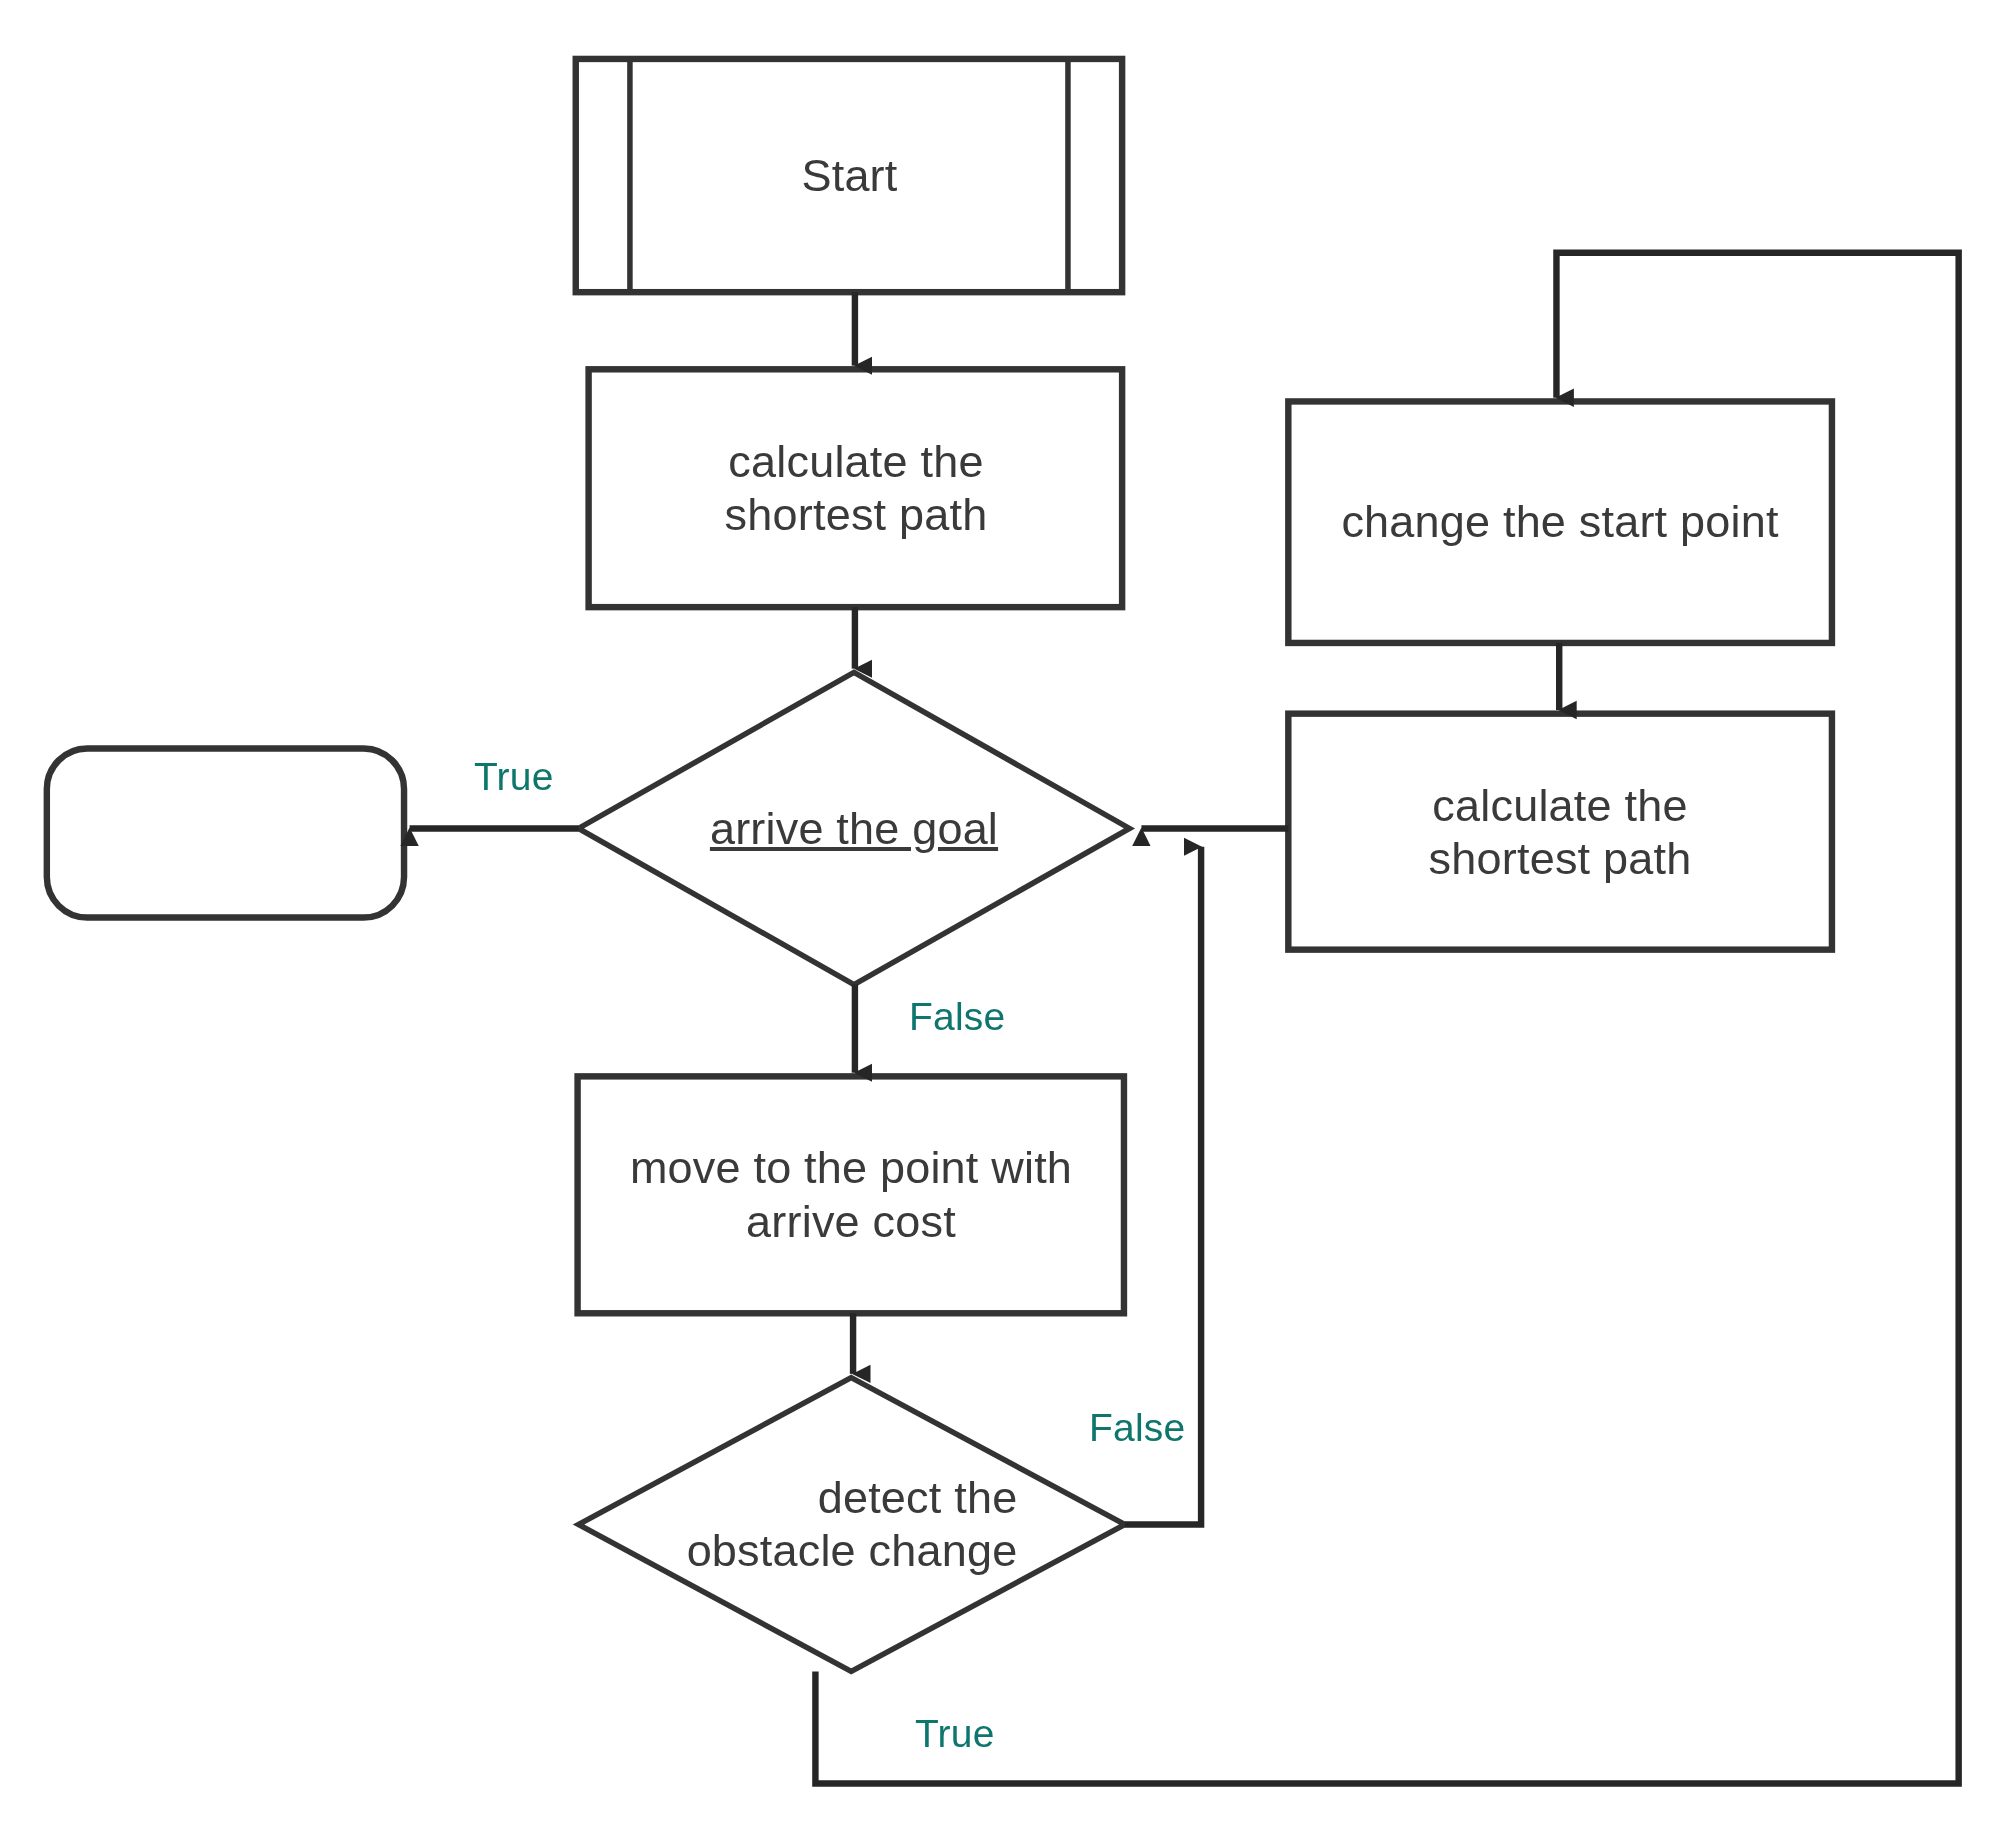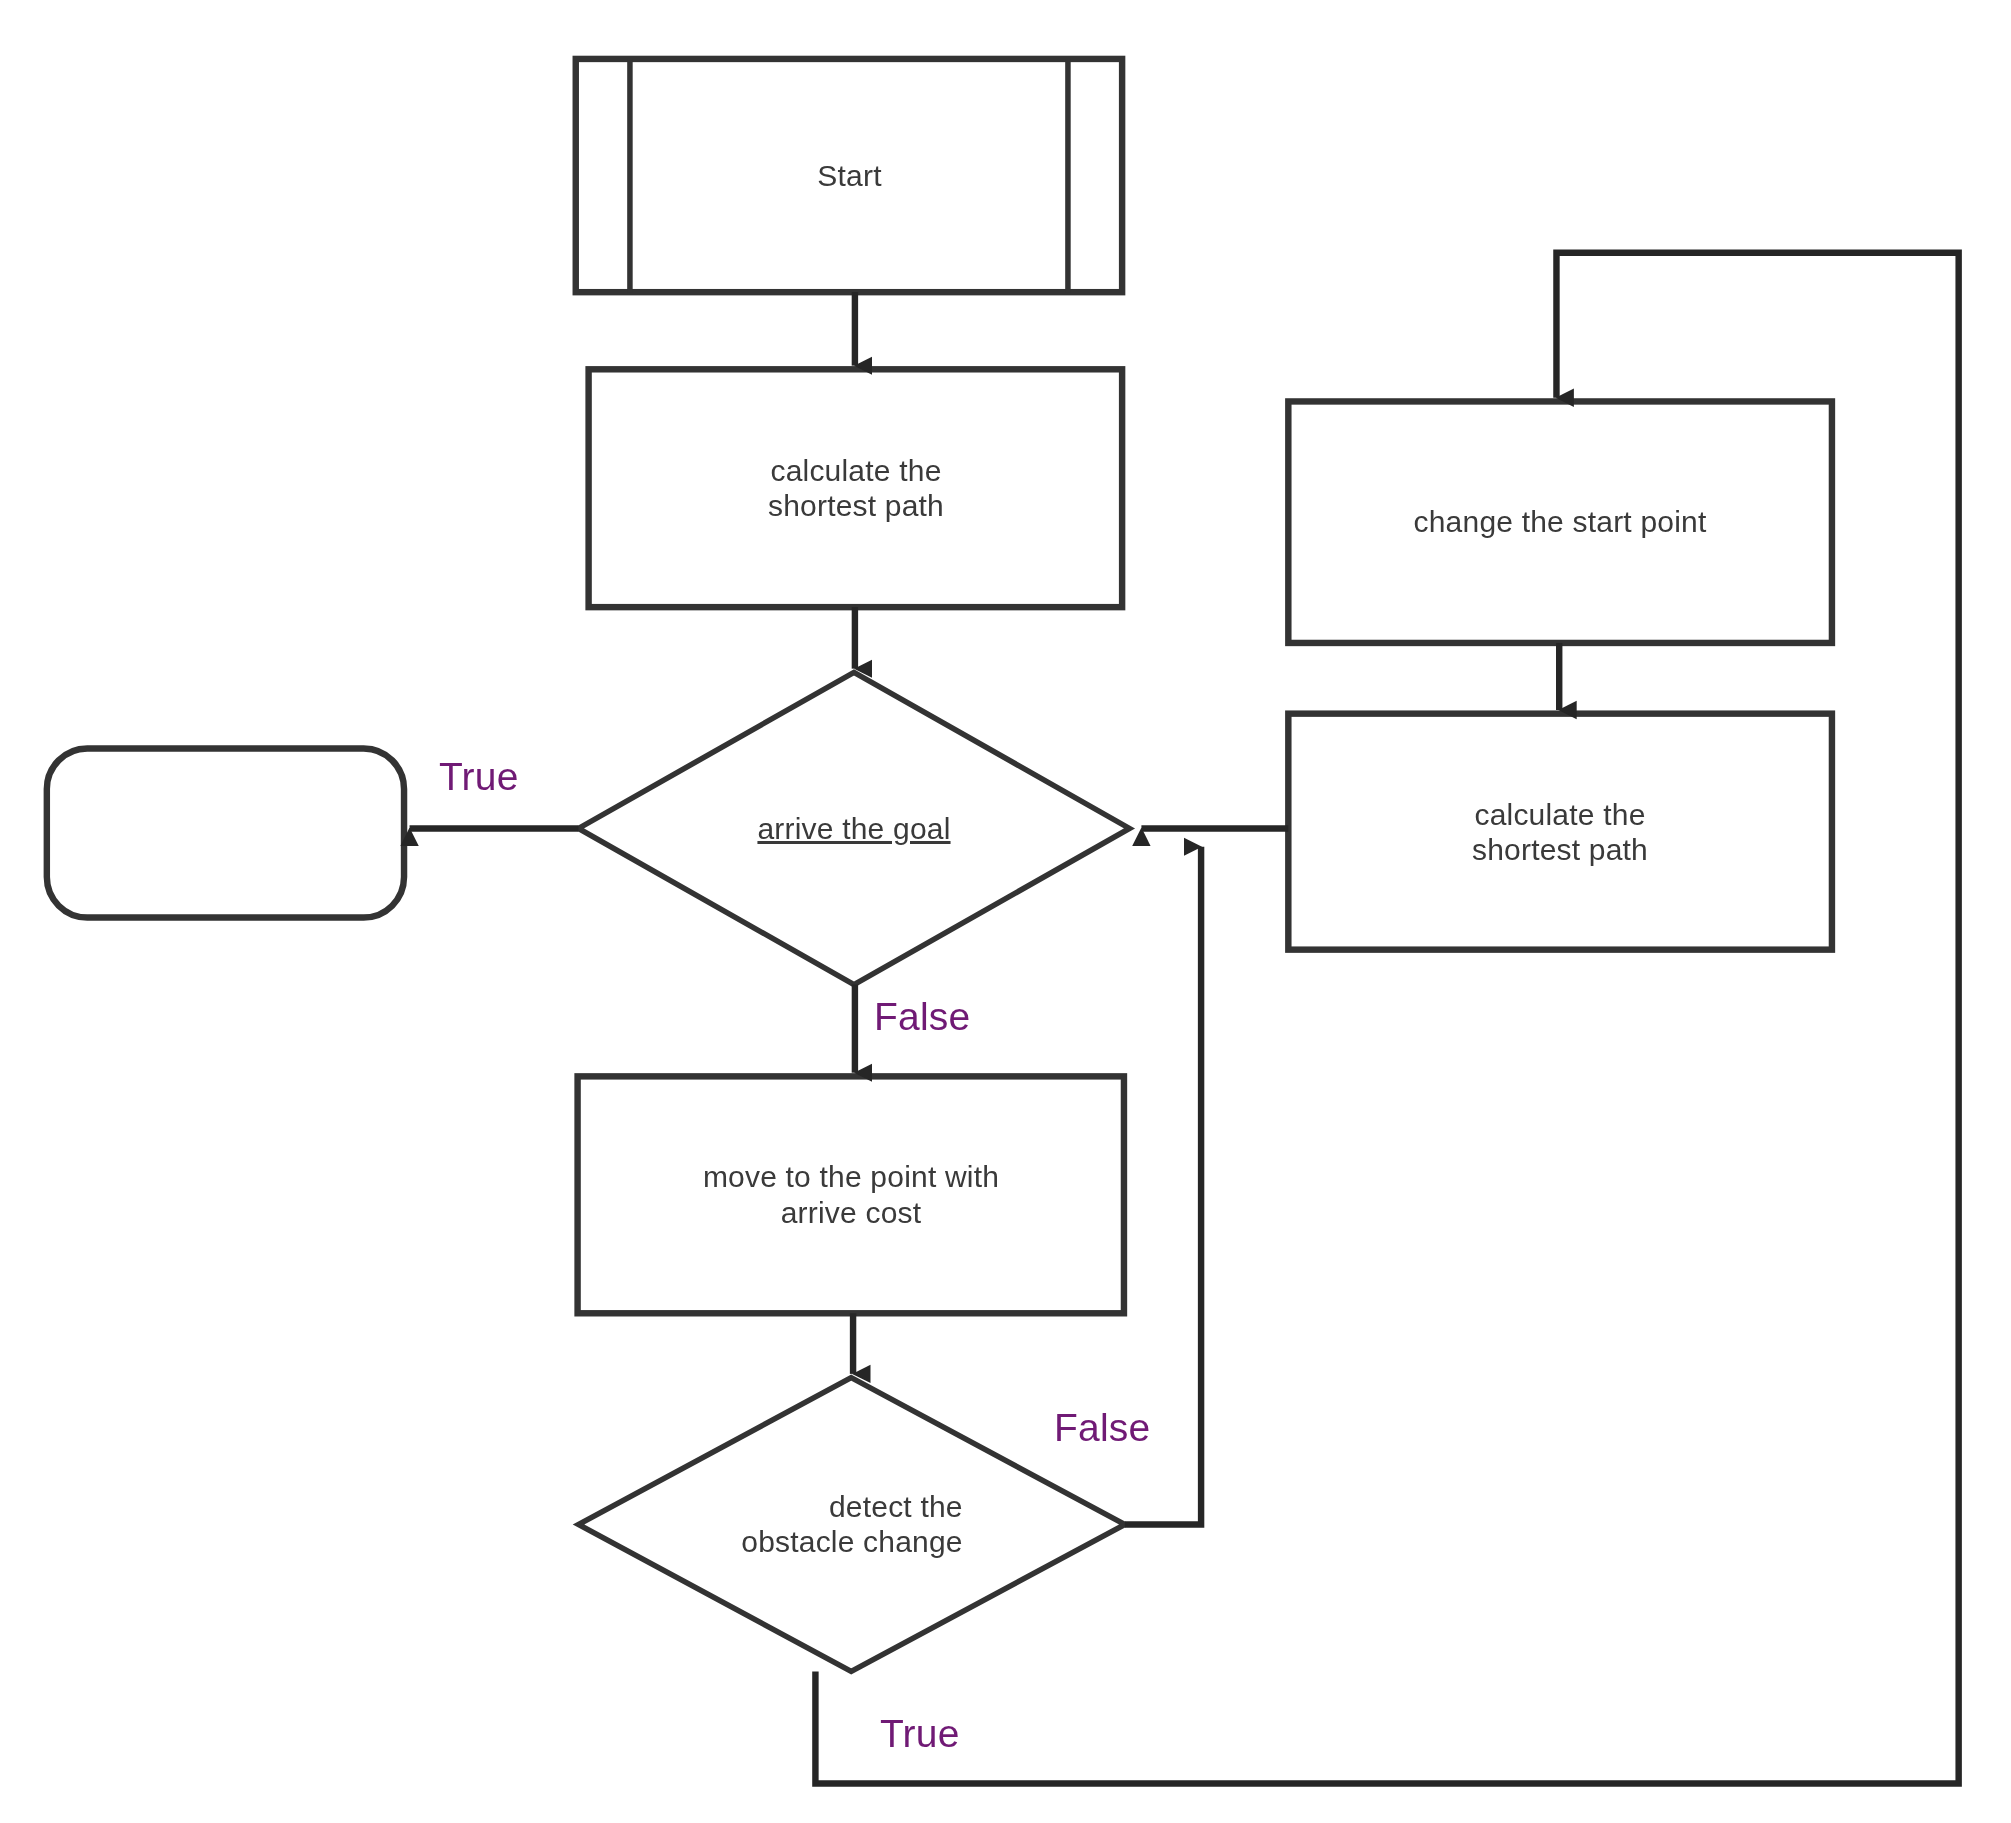--- a/index.html
+++ b/index.html
@@ -23,34 +23,35 @@
     width: 2011px;
     height: 1824px;
   }
   .node-label {
     position: absolute;
     display: flex;
     align-items: center;
     justify-content: center;
     text-align: center;
     color: #3a3a3a;
-    font-size: 30px;
+    font-size: 45px;
     line-height: 1.18;
     letter-spacing: 0.2px;
     white-space: pre-line;
     pointer-events: none;
   }
   .edge-label {
     position: absolute;
-    color: #701a75;
+    color: #0f766e;
     font-size: 39px;
     line-height: 1;
     letter-spacing: 0.2px;
     white-space: nowrap;
     pointer-events: none;
+    margin-left: 35px;
   }
   .hit {
     position: absolute;
   }
 </style>
 </head>
 <body>
 
 <div id="canvas">
 

